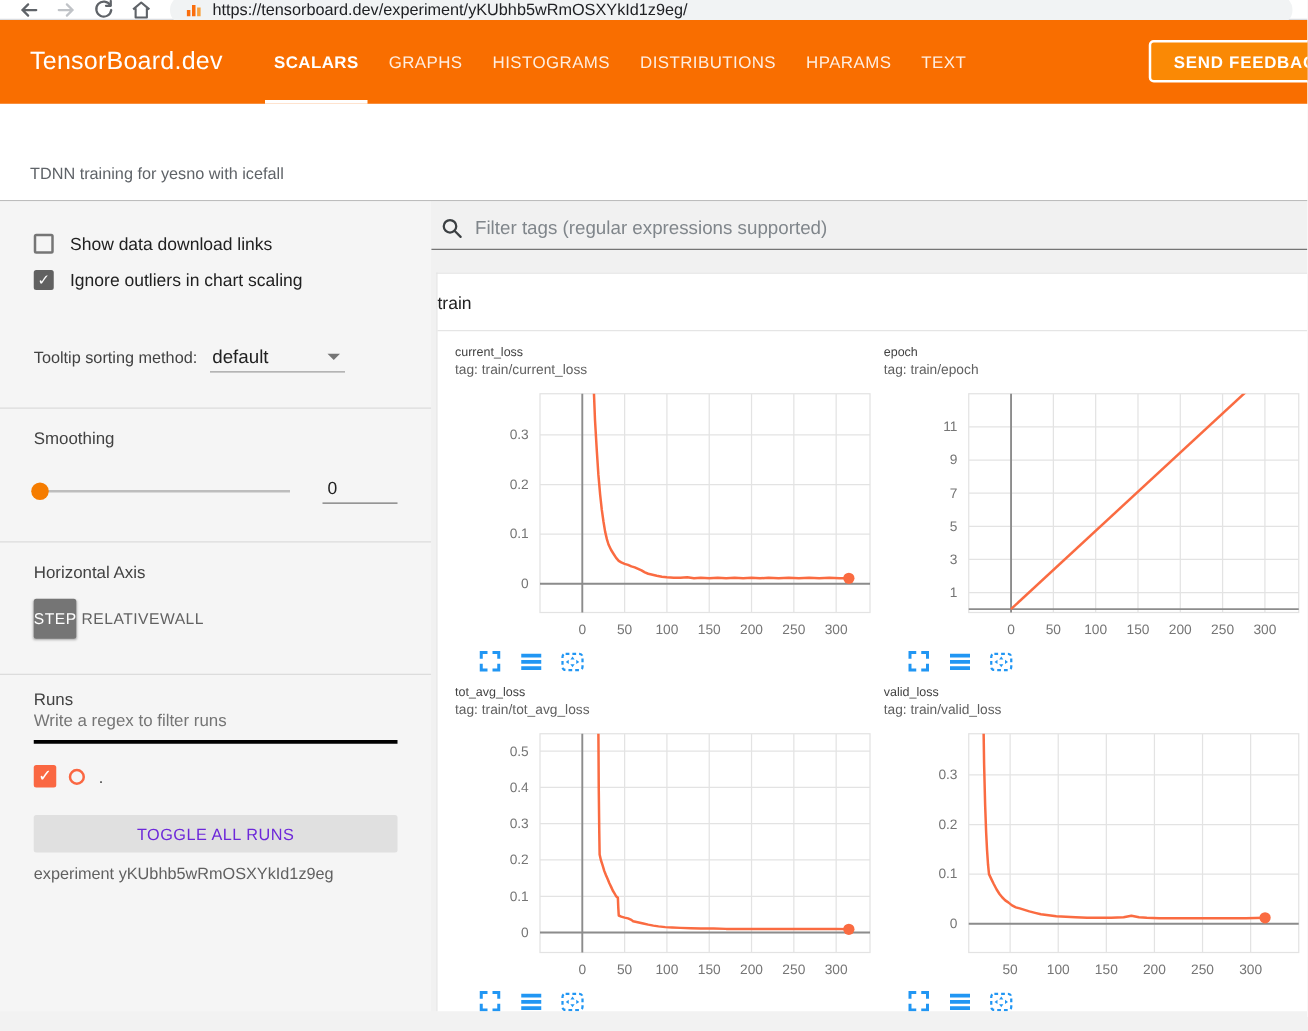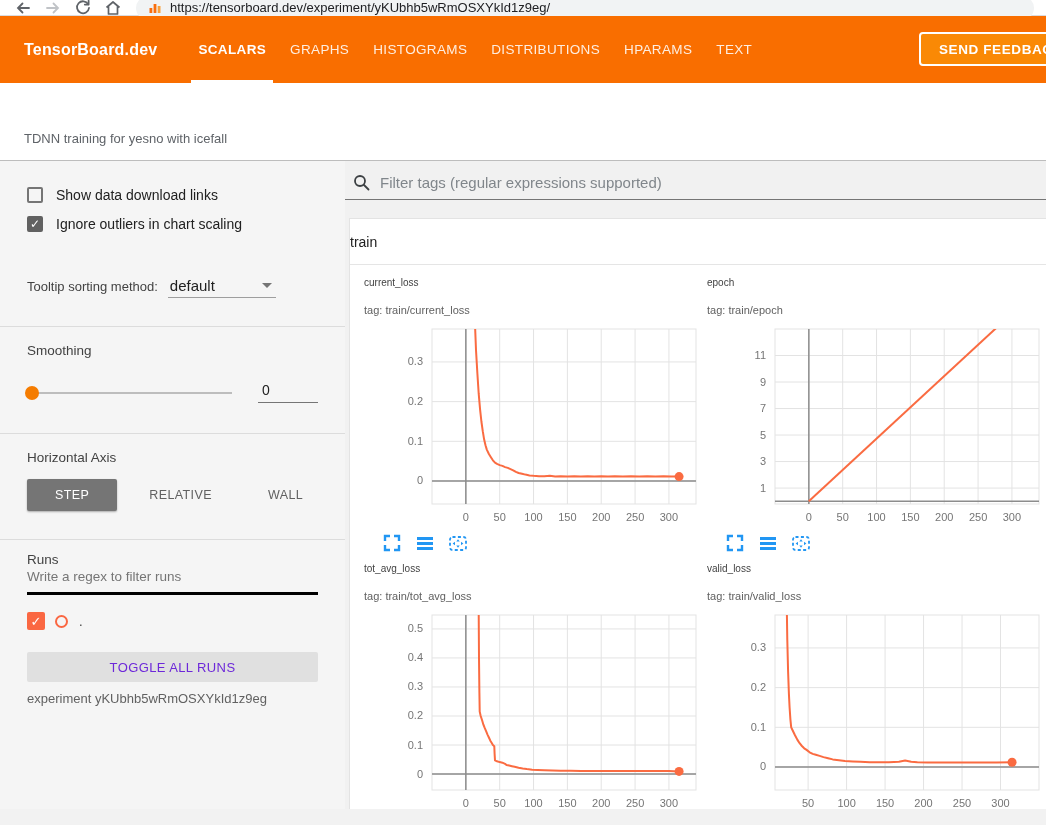--- a/index.html
+++ b/index.html
@@ -11,21 +11,21 @@
   body{font-family:"Liberation Sans","DejaVu Sans",sans-serif;background:#f2f2f2;position:relative;}
 
   
   .browser-bar{height:16px;background:#fff;display:flex;align-items:center;padding:0 8px;border-bottom:1px solid #dadce0;}
   .b-icon{width:26px;height:26px;display:flex;align-items:center;justify-content:center;margin:0 2px;border-radius:50%;}
   .url-pill{flex:1;height:24px;background:#f1f3f4;border-radius:12px;margin-left:8px;margin-right:4px;display:flex;align-items:center;padding:0 12px;}
   .url-text{font-size:13px;color:#202124;margin-left:8px;white-space:nowrap;}
 
   
   .app-header{height:67px;background:var(--orange);display:flex;align-items:stretch;position:relative;color:#fff;}
-  .brand{font-size:16px;font-weight:bold;align-self:center;padding-left:24px;letter-spacing:.2px;}
+  .brand{font-size:20px;font-weight:normal;align-self:center;padding-left:24px;letter-spacing:.2px;}
   .nav-tabs{display:flex;margin-left:40px;align-self:stretch;justify-content:space-between;}
   .tab{display:flex;align-items:center;padding:0 1px;margin:0 22px 0 0;font-size:13.5px;letter-spacing:.35px;position:relative;opacity:.88;cursor:pointer;}
   .tab.active{opacity:1;font-weight:bold;}
   .tab.active::after{content:"";position:absolute;left:-6px;right:-6px;bottom:0;height:3px;background:#fff;}
   .feedback-btn{position:absolute;left:919px;top:16px;height:34px;padding:0 18px;background:var(--feedback);
     border:2px solid #fff;border-radius:4px;color:#fff;font-size:13.5px;font-weight:bold;letter-spacing:.6px;
     display:flex;align-items:center;white-space:nowrap;}
 
   
   .subtitle-bar{height:78px;background:#fff;border-bottom:1px solid #bdbdbd;display:flex;align-items:flex-end;}
@@ -47,21 +47,21 @@
   .tooltip-label{font-size:13px;color:#424242;}
   .select-box{margin-left:10px;border-bottom:1px solid #9e9e9e;padding:0 4px 3px 2px;display:flex;align-items:center;min-width:108px;cursor:pointer;}
   .select-value{font-size:15px;color:#212121;flex:1;}
   .dd-arrow{width:0;height:0;border-left:5px solid transparent;border-right:5px solid transparent;border-top:5px solid #757575;margin-left:14px;}
   .section-h{font-size:13.5px;color:#424242;margin-top:16px;}
   .slider-row{display:flex;align-items:center;margin-top:24px;margin-bottom:30px;}
   .slider-track{position:relative;width:205px;height:2px;background:#bdbdbd;flex:none;}
   .slider-thumb{position:absolute;left:-2px;top:-6px;width:14px;height:14px;border-radius:50%;background:#f57c00;cursor:pointer;}
   .slider-value{margin-left:26px;width:60px;border-bottom:1px solid #757575;font-size:14px;color:#212121;padding:0 0 4px 4px;}
   .axis-row{display:flex;align-items:center;margin-top:14px;margin-bottom:28px;}
-  .axis-btn{font-size:12.5px;letter-spacing:.4px;color:#616161;padding:9px 28px;cursor:pointer;}
+  .axis-btn{font-size:12.5px;letter-spacing:.4px;color:#616161;padding:9px 0;cursor:pointer;}
   .axis-btn.active{background:var(--step-bg);color:#fff;border-radius:2px;box-shadow:0 1px 2px rgba(0,0,0,.3);margin-right:4px;}
   .runs-h{margin-top:12px;}
   .regex-input{display:block;width:100%;margin-top:0;border:none;outline:none;background:transparent;
     border-bottom:3px solid #000000;font-size:13.5px;color:#212121;padding:2px 0 8px 0;font-family:inherit;}
   .regex-input::placeholder{color:#757575;}
   .run-row{display:flex;align-items:center;margin-top:17px;}
   .run-check{width:18px;height:18px;border-radius:2px;background:var(--run);color:#fff;display:flex;align-items:center;justify-content:center;font-size:13px;font-weight:bold;cursor:pointer;}
   .run-circle{width:13px;height:13px;border:2px solid var(--run);border-radius:50%;margin-left:10px;}
   .run-name{margin-left:11px;font-size:13px;color:#424242;}
   .toggle-btn{margin-top:22px;width:100%;height:30px;background:#e0e0e0;border:none;border-radius:2px;
@@ -70,21 +70,21 @@
 
   
   .filter-row{display:flex;align-items:center;padding:13px 0 8px 8px;border-bottom:1px solid #757575;}
   .filter-input{flex:1;border:none;outline:none;background:transparent;font-size:15px;color:#202124;margin-left:10px;font-family:inherit;}
   .filter-input::placeholder{color:#80868b;}
   .tag-card{margin:18px 0 0 4px;background:#fff;border:1px solid #e3e3e3;border-right:none;height:900px;}
   .card-header{padding:15px 16px 14px 0;font-size:14px;color:#212121;border-bottom:1px solid #e5e5e5;}
   .charts-grid{display:grid;grid-template-columns:343px 343px;padding:12px 0 0 14px;}
   .chart-tile{margin-bottom:10px;}
   .chart-title{font-size:10px;color:#424242;}
-  .chart-tag{font-size:11px;color:#616161;margin-top:16px;}
+  .chart-tag{font-size:11px;color:#616161;margin-top:2px;}
   .chart-svg{margin-top:6px;display:block;}
   .chart-tools{display:flex;gap:13px;margin-top:6px;padding-left:18px;}
   .tool-icon{width:20px;height:20px;cursor:pointer;}
 </style>
 </head>
 <body>
 
 <div class="browser-bar">
   <span class="b-icon">
     <svg width="18" height="18" viewBox="0 0 18 18">

